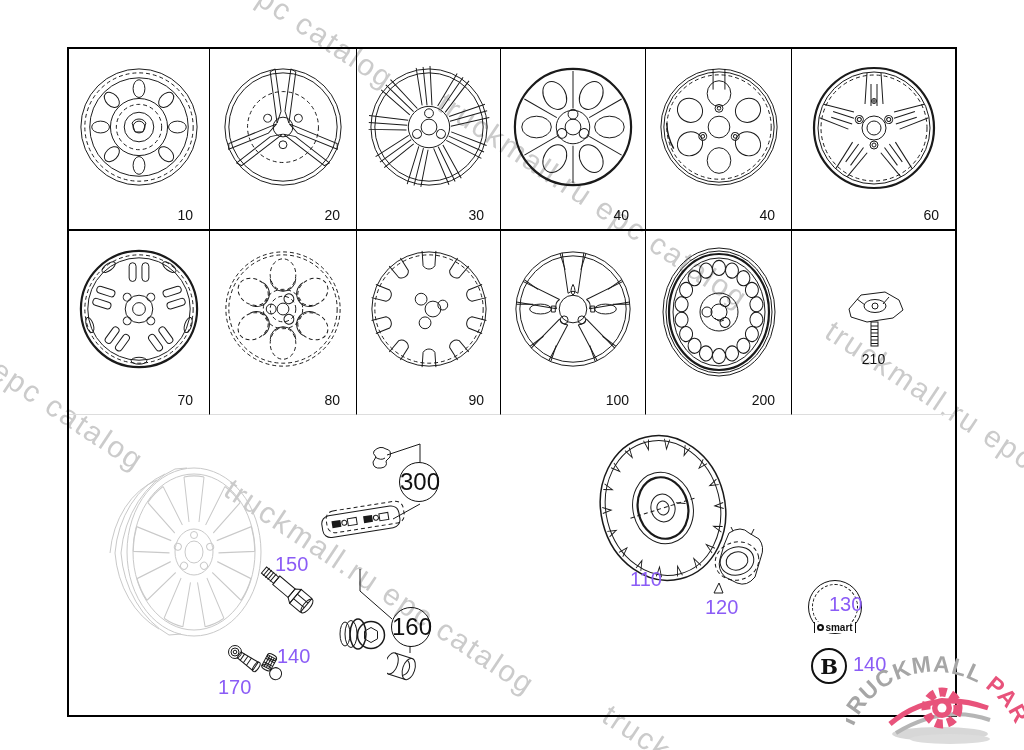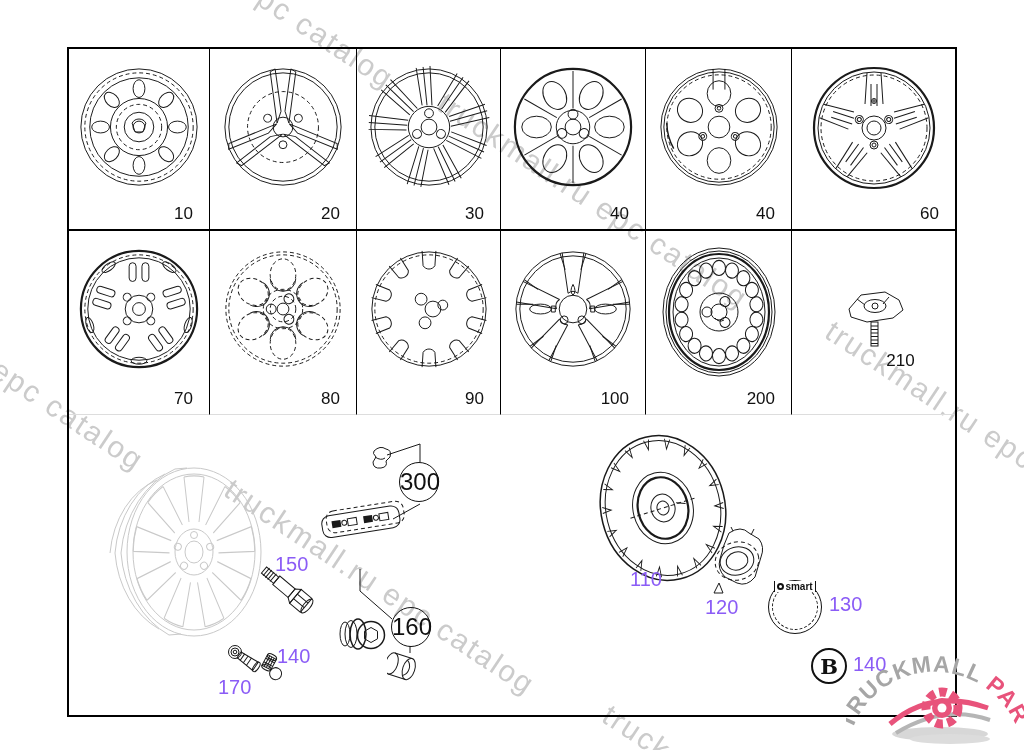--- a/index.html
+++ b/index.html
@@ -13,32 +13,32 @@
           box-sizing:border-box;z-index:2;background:transparent;}
   .prow{display:flex;}
   .r1{height:182px;}
   .r2{height:184px;}
   .cell{position:relative;box-sizing:border-box;border-right:1.5px solid #000;}
   .cell:last-child{border-right:none;}
   .r1 .cell{border-bottom:2px solid #000;}
   .r2 .cell{border-bottom:1px solid #ddd;}
   .c1{width:141px}.c2{width:147px}.c3{width:144px}.c4{width:145px}.c5{width:146px}.c6{width:163px}
   .cell svg.part{display:block;margin:5px auto 0;}
-  .num{position:absolute;font-size:17px;color:#111;line-height:1;margin-left:27px;}
+  .num{position:absolute;font-size:14px;color:#111;line-height:1;}
   .cell .num{right:16px;bottom:7px;}
   .cell .num.center{right:auto;left:50%;transform:translateX(-50%);bottom:auto;top:121px;}
   
   #bsec{position:relative;height:300px;width:100%;}
   #bsec .abs{position:absolute;}
   .callout{position:absolute;font-size:20px;line-height:1;color:#8b5cf6;}
   .circled{position:absolute;width:40px;height:40px;border:1.4px solid #111;border-radius:50%;
            box-sizing:border-box;text-align:center;line-height:37px;font-size:24px;background:transparent;}
   
-  .badge130{position:absolute;left:699px;top:165px;width:54px;height:54px;border:1.5px solid #111;
-            border-radius:50%;box-sizing:border-box;display:flex;align-items:flex-start;justify-content:center;}
+  .badge130{position:absolute;left:739px;top:165px;width:54px;height:54px;border:1.5px solid #111;
+            border-radius:50%;box-sizing:border-box;display:flex;align-items:flex-end;justify-content:center;}
   .badge130 .inner{position:absolute;inset:3px;border:1px dashed #111;border-radius:50%;}
   .smarttxt{position:relative;display:flex;align-items:center;gap:1px;border-left:1px solid #111;
             border-right:1px solid #111;padding:0 2px;font-size:10px;font-weight:bold;background:#fff;}
   .smarkdot{display:inline-block;width:7px;height:7px;border:2px solid #111;border-radius:50%;box-sizing:border-box;}
   .badge140{position:absolute;left:742px;top:233px;width:36px;height:36px;border:2px solid #111;border-radius:50%;
             box-sizing:border-box;display:flex;align-items:center;justify-content:center;
             font-family:"DejaVu Serif",serif;font-weight:bold;font-size:21px;}
   
   svg.part path,svg.part circle,svg.part ellipse,svg.part line,svg.part rect,svg.part polygon
     {fill:none;stroke:#1a1a1a;stroke-width:1;}

